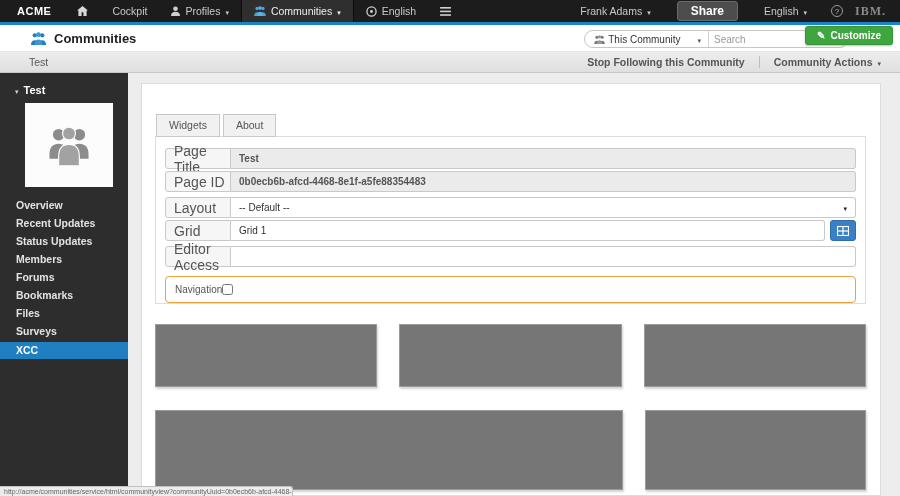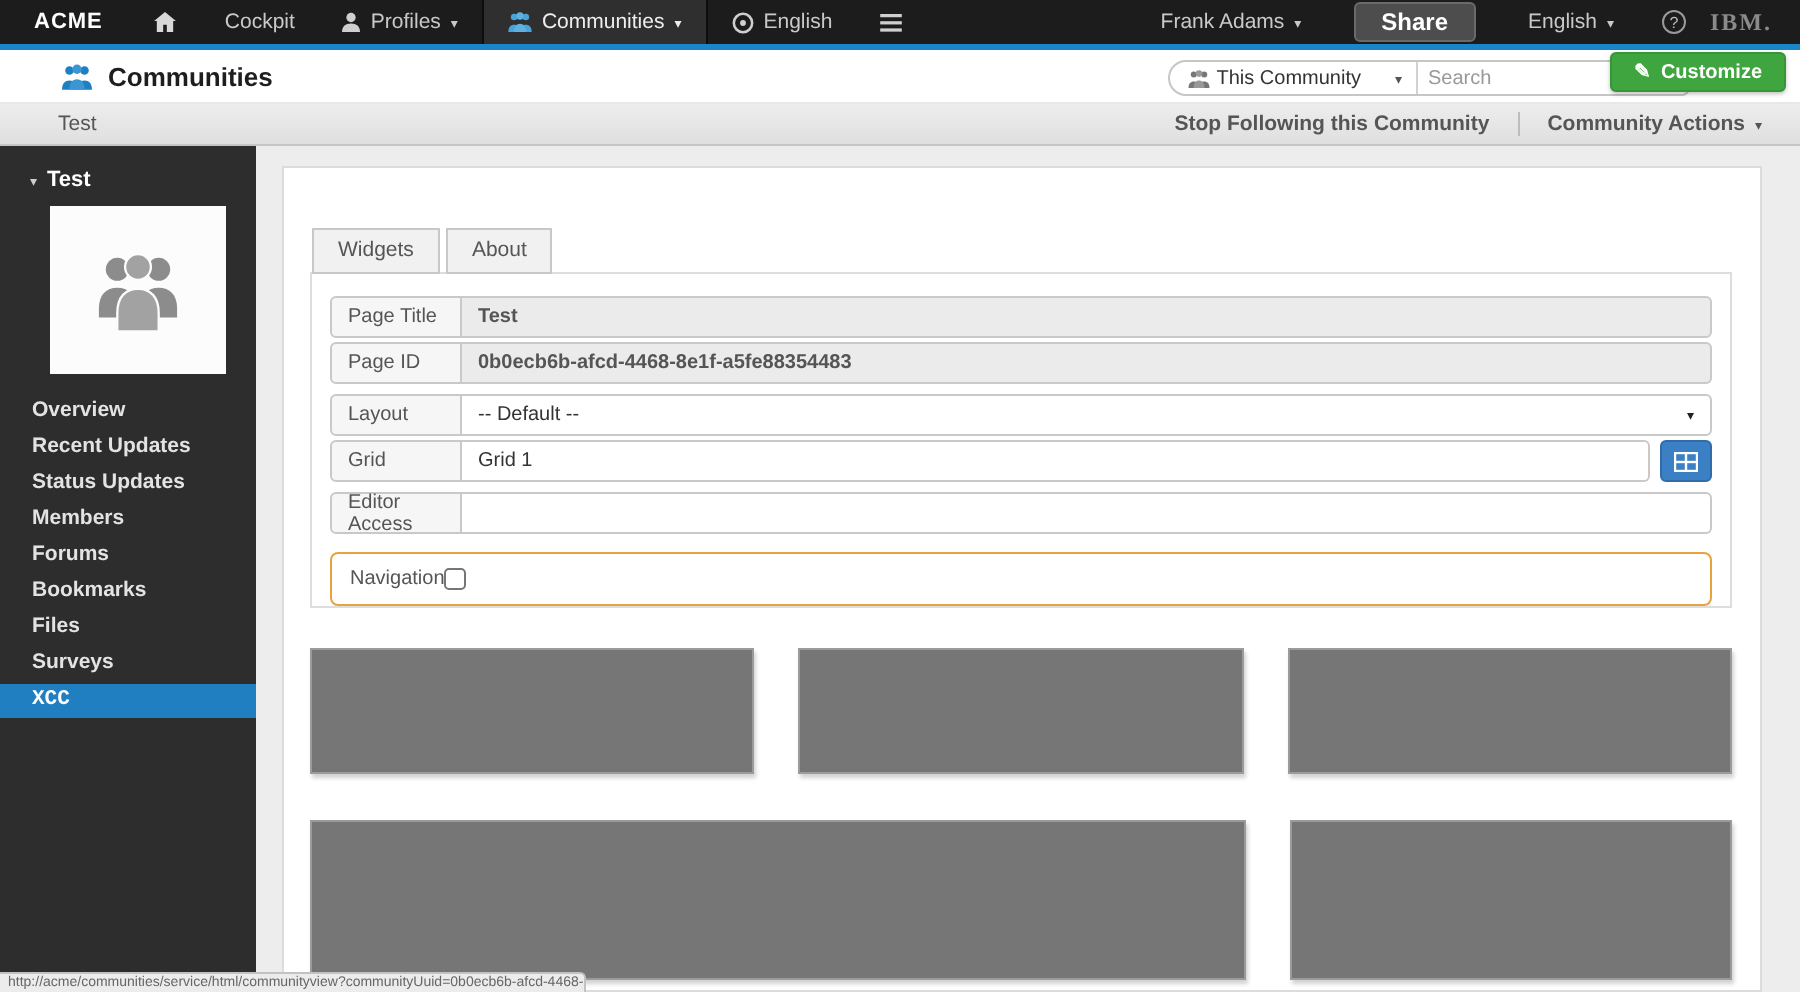--- a/index.html
+++ b/index.html
@@ -45,37 +45,37 @@
   .crumb-menu { font-weight:bold; color:#555; cursor:pointer; padding:0 2px 0 14px; display:flex; gap:5px; align-items:center; }
 
   
   .bodywrap { display:flex; height:423px; }
   .sidebar { width:128px; background:#2d2d2d; flex-shrink:0; color:#ddd; }
   .side-head { padding:11px 0 0 15px; font-size:11px; font-weight:bold; color:#fff; display:flex; gap:5px; align-items:center; cursor:pointer; }
   .side-head .caret { color:#cfcfcf; }
   .commimg { width:88px; height:84px; background:#fcfcfc; margin:7px 15px 0 25px; display:flex; align-items:center; justify-content:center; }
   .side-menu { margin-top:11px; }
   .side-item { font-size:10.5px; font-weight:bold; color:#e3e3e3; padding:2px 0 2px 16px; line-height:11px; cursor:pointer; margin-bottom:3px; }
-  .side-item.active { background:#1f7fc0; color:#fff; padding-top:3px; padding-bottom:3px;font-family:Liberation Mono, monospace; }
+  .side-item.active { background:#1f7fc0; color:#fff; padding-top:3px; padding-bottom:3px; }
 
   .main { flex:1; background:#ededed; padding:10px 19px 0 13px; overflow:hidden; }
   .panel { background:#fff; border:1px solid #dcdcdc; height:413px; padding:30px 14px 0 13px; overflow:hidden; }
 
   
   .tabs { display:flex; position:relative; z-index:2; padding-left:1px; }
   .tab { border:1px solid #c8c8c8; background:#f1f1f1; color:#555; font-size:10.5px; padding:4px 12px 5px;
     margin-right:3px; cursor:pointer; margin-bottom:-1px; }
   .tab.active { background:#fff; color:#333; border-bottom-color:#fff; }
   .tabbox { border:1px solid #ddd; padding:11px 9px 0; position:relative; z-index:1; }
 
   
   .irow { display:flex; height:21px; margin-bottom:2px; }
   .irow.gap { margin-top:5px; }
   .ilabel { width:66px; flex-shrink:0; background:#f6f6f6; border:1px solid #c9c9c9; border-radius:3px 0 0 3px;
-    font-size:10px; color:#555; display:flex; align-items:center; padding-left:8px; }
+    font-size:14px; color:#555; display:flex; align-items:center; padding-left:8px; }
   .ival { flex:1; border:1px solid #c9c9c9; border-left:none; border-radius:0 3px 3px 0; background:#fff;
     display:flex; align-items:center; padding:0 8px; font-size:10px; color:#333; }
   .ival.ro { background:#ebebeb; color:#555; font-weight:bold; }
   .ival.sel { cursor:pointer; }
   .ival.sel .caret { margin-left:auto; color:#222; }
   .ival input { border:none; outline:none; width:100%; font-size:10px; font-family:"Liberation Sans",sans-serif; }
   .gridbtn { width:26px; height:21px; margin-left:5px; background:#3b7fc4; border:1px solid #2f6ca8; border-radius:3px;
     display:flex; align-items:center; justify-content:center; cursor:pointer; flex-shrink:0; }
 
   .navbox { margin-top:9px; border:1px solid #e8a33d; border-radius:4px; height:27px; display:flex; align-items:center;

